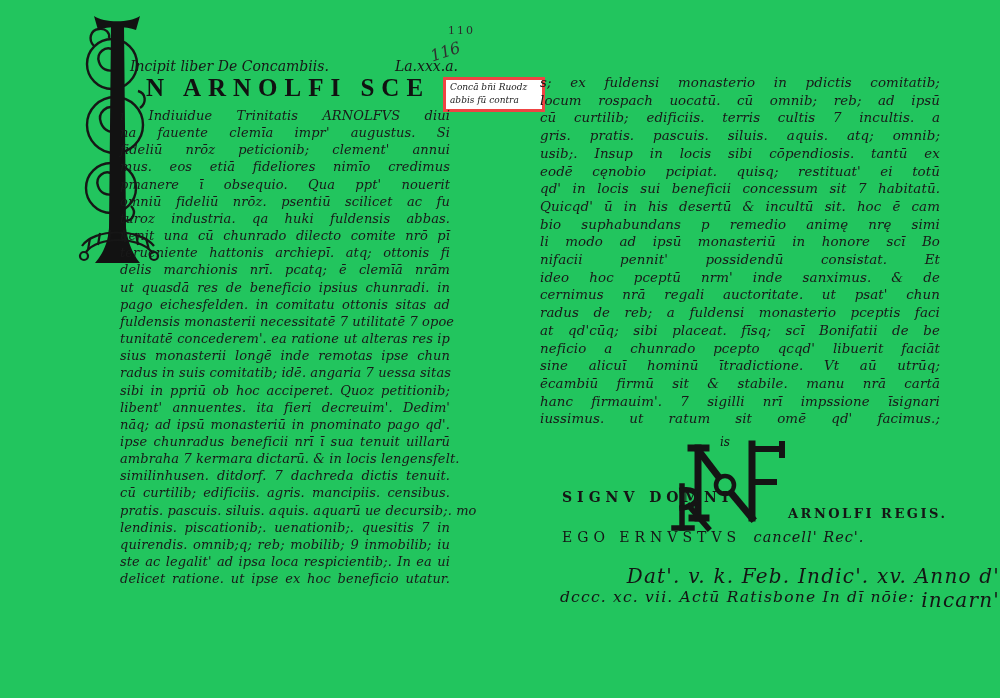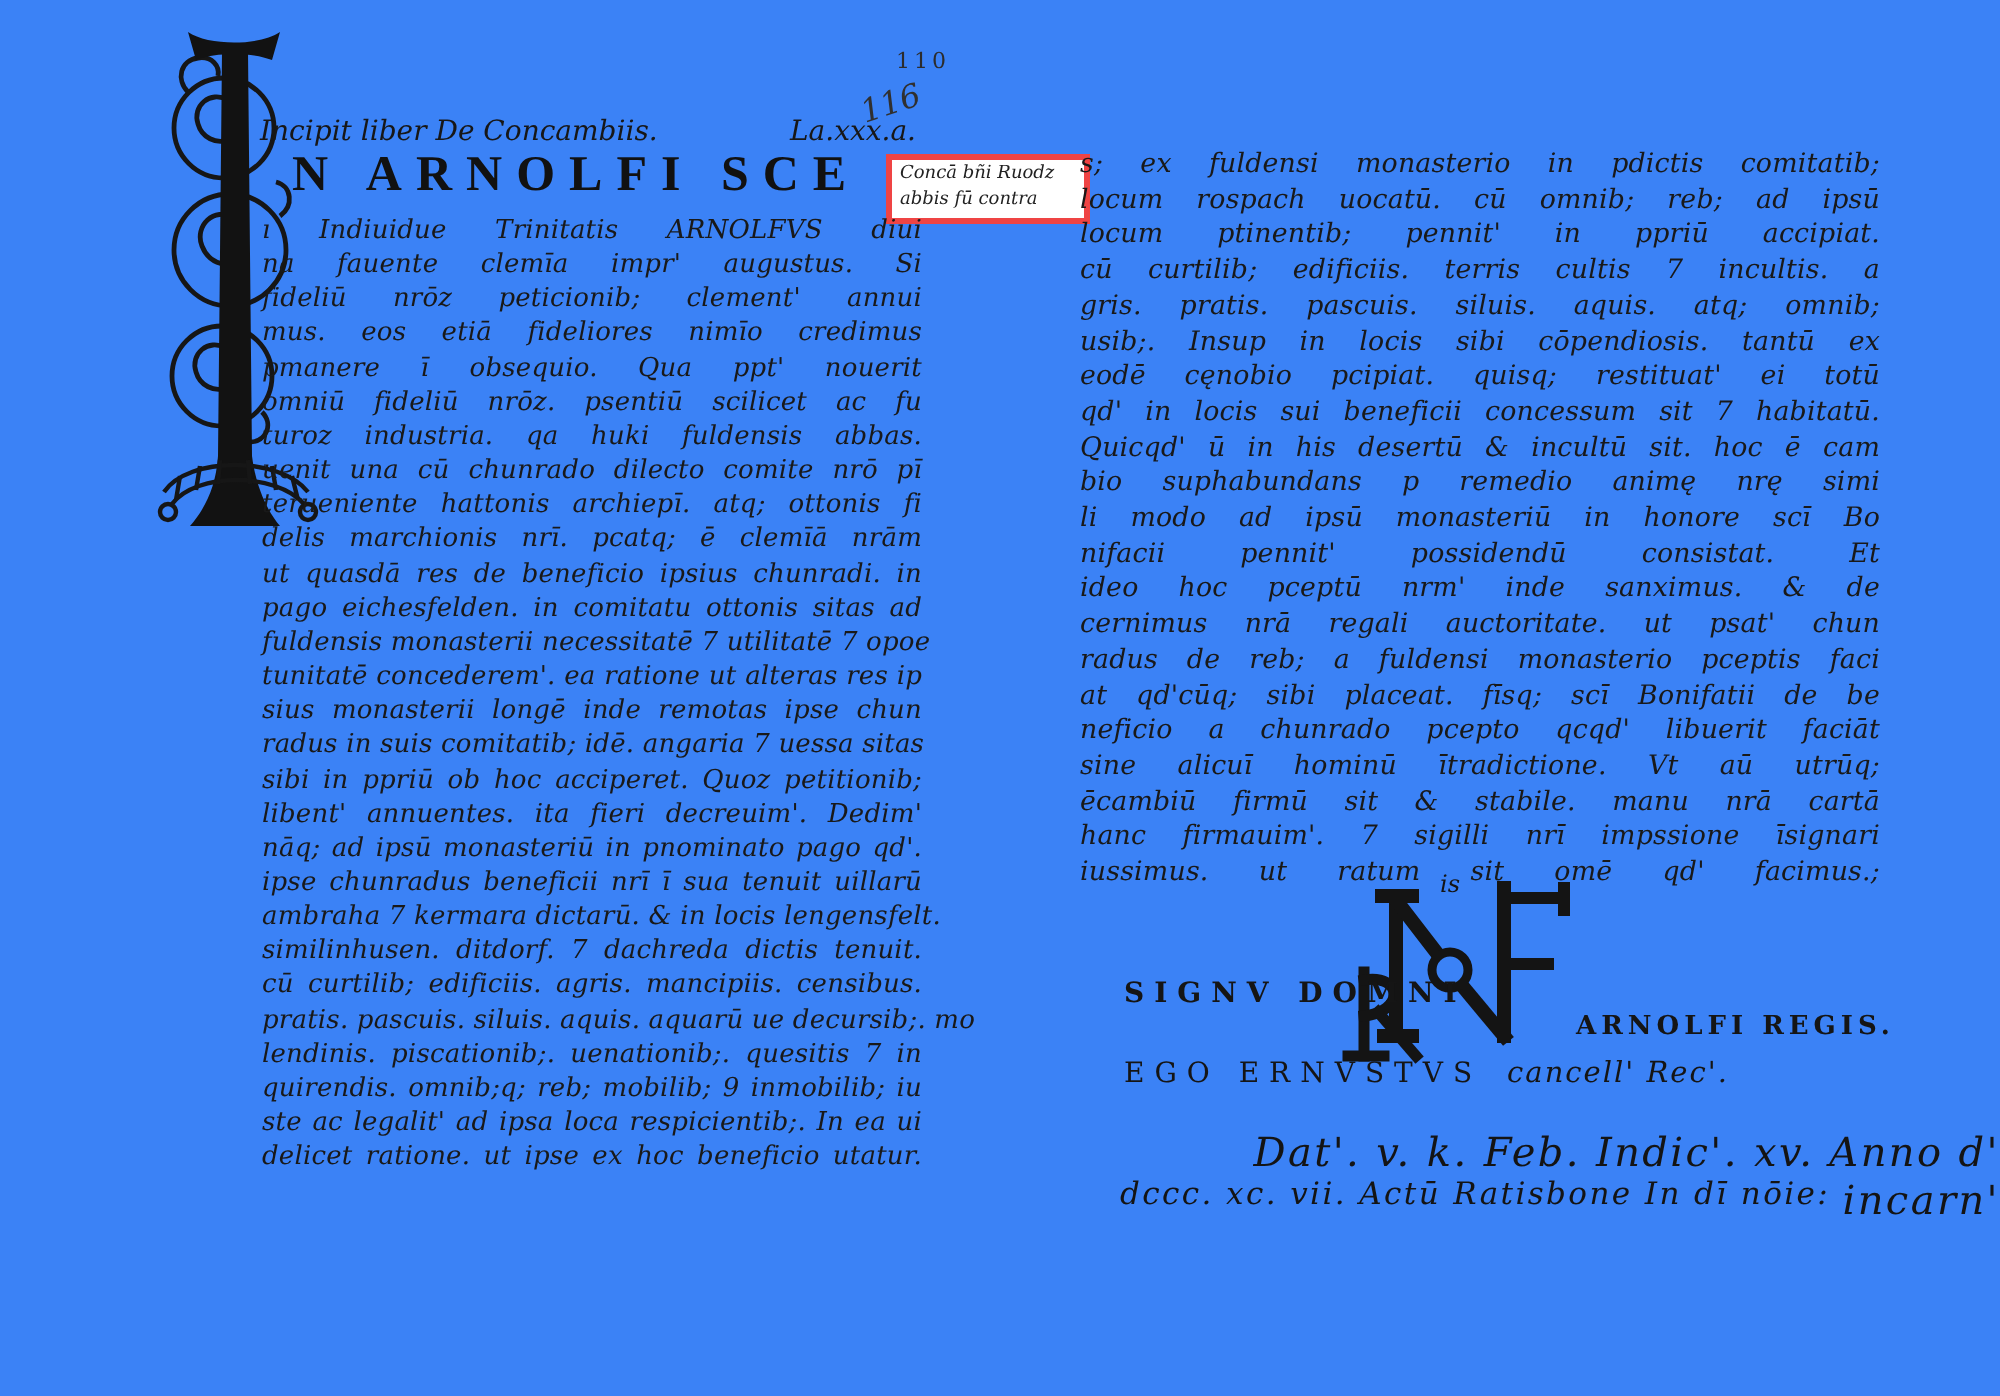--- a/index.html
+++ b/index.html
@@ -1,35 +1,35 @@
 <!DOCTYPE html>
 <html><head>
 <meta charset="utf-8">
 <style>
   html,body{margin:0;padding:0;background:#fff;}
-  .scan{position:relative;width:1000px;height:698px;background:#3b82f6;overflow:hidden;
+  .scan{position:relative;width:1000px;height:698px;background:#22c55e;overflow:hidden;
         font-family:"DejaVu Serif", serif;color:#1a1a1a;}
 
   
   .folio-printed{position:absolute;left:448px;top:24px;font-size:11px;letter-spacing:2px;color:#2c2c2c;}
   .folio-hand{position:absolute;left:430px;top:42px;font-size:16px;font-style:italic;
               transform:rotate(-18deg);color:#303030;}
 
   
   .gloss{position:absolute;left:443px;top:77px;width:102px;border:3px solid #ef4444;
          padding:1px 3px 2px 4px;box-sizing:border-box;background:#fff;}
   .gloss div{font-style:italic;font-size:9px;line-height:13px;white-space:nowrap;color:#222;}
 
   
   .lp-head{position:absolute;left:130px;top:58px;width:328px;display:flex;
            justify-content:space-between;font-style:italic;font-size:14px;color:#171717;}
   .lp-display{position:absolute;left:146px;top:74px;width:312px;
               font-family:"Liberation Serif", serif;font-weight:bold;font-size:25px;
               letter-spacing:7px;white-space:nowrap;color:#111;}
-  .lp-body{position:absolute;left:131px;top:107px;width:330px;}
+  .lp-body{position:absolute;left:120px;top:107px;width:330px;}
   .rp-body{position:absolute;left:540px;top:74px;width:400px;}
   .ms-line{font-style:italic;font-size:13px;line-height:17.15px;letter-spacing:.1px;
            text-align:justify;text-align-last:justify;white-space:nowrap;color:#191919;}
   .rp-body .ms-line{font-size:13.4px;line-height:17.7px;}
 
   
   .sig-left{position:absolute;left:562px;top:489px;font-weight:bold;font-size:14px;
             letter-spacing:5px;color:#151515;}
   .sig-right{position:absolute;left:788px;top:506px;font-weight:bold;font-size:13px;
              letter-spacing:2.5px;color:#151515;}
@@ -117,21 +117,20 @@
       <div class="ms-line">pratis. pascuis. siluis. aquis. aquarū ue decursib;. mo</div>
       <div class="ms-line">lendinis. piscationib;. uenationib;. quesitis 7 in</div>
       <div class="ms-line">quirendis. omnib;q; reb; mobilib; 9 inmobilib; iu</div>
       <div class="ms-line">ste ac legalit' ad ipsa loca respicientib;. In ea ui</div>
       <div class="ms-line">delicet ratione. ut ipse ex hoc beneficio utatur.</div>
     </div>
 
   <div class="rp-body">
       <div class="ms-line">s; ex fuldensi monasterio in pdictis comitatib;</div>
       <div class="ms-line">locum rospach uocatū. cū omnib; reb; ad ipsū</div>
-      <div class="ms-line">locum ptinentib; pennit' in ppriū accipiat.</div>
       <div class="ms-line">cū curtilib; edificiis. terris cultis 7 incultis. a</div>
       <div class="ms-line">gris. pratis. pascuis. siluis. aquis. atq; omnib;</div>
       <div class="ms-line">usib;. Insup in locis sibi cōpendiosis. tantū ex</div>
       <div class="ms-line">eodē cęnobio pcipiat. quisq; restituat' ei totū</div>
       <div class="ms-line">qd' in locis sui beneficii concessum sit 7 habitatū.</div>
       <div class="ms-line">Quicqd' ū in his desertū &amp; incultū sit. hoc ē cam</div>
       <div class="ms-line">bio suphabundans p remedio animę nrę simi</div>
       <div class="ms-line">li modo ad ipsū monasteriū in honore scī Bo</div>
       <div class="ms-line">nifacii pennit' possidendū consistat. Et</div>
       <div class="ms-line">ideo hoc pceptū nrm' inde sanximus. &amp; de</div>

